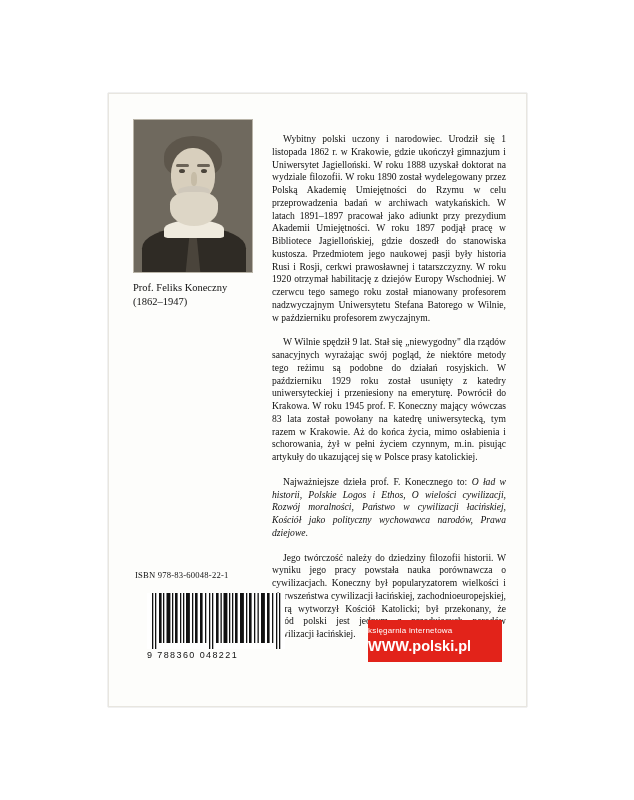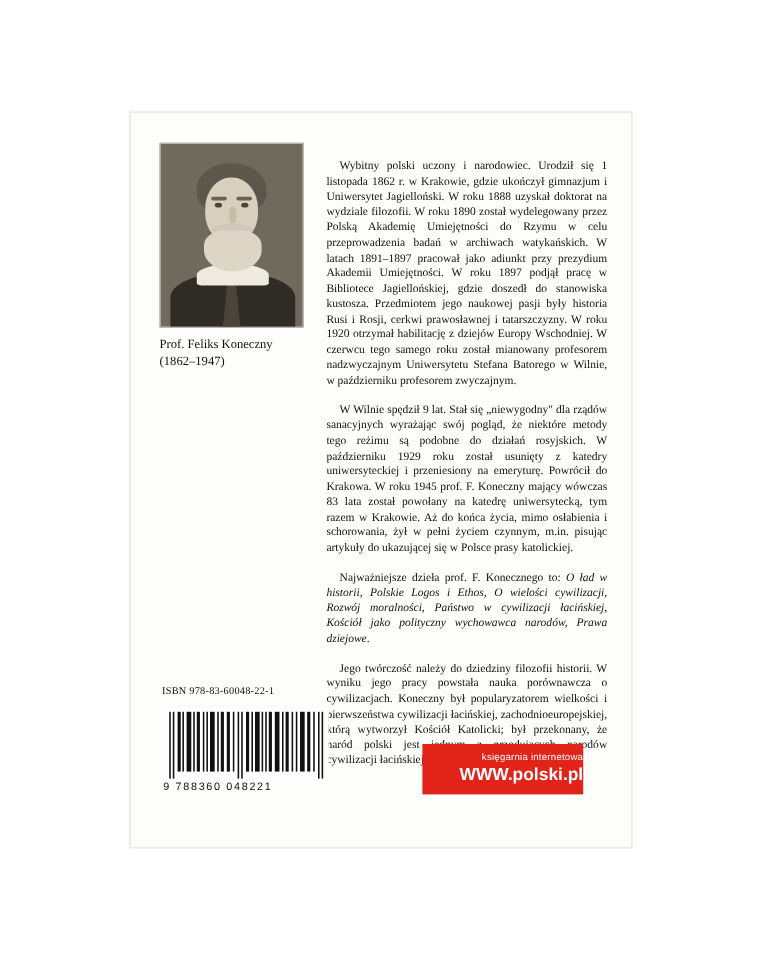--- a/index.html
+++ b/index.html
@@ -173,48 +173,48 @@
     bottom: 126px;
     font-size: 8.6px;
     letter-spacing: 0.2px;
     color: #111;
     font-family: Liberation Serif, serif;
   }
 
   
   .barcode {
     position: absolute;
-    left: 27px;
+    left: 38px;
     bottom: 46px;
     width: 138px;
   }
   .bars {
     height: 56px;
     width: 138px;
     display: block;
   }
   .barcode-digits {
     margin-top: 1px;
     font-size: 9px;
     letter-spacing: 1.4px;
     color: #111;
     font-family: "Liberation Sans", sans-serif;
     white-space: nowrap;
   }
 
   
   .shop-box {
     position: absolute;
-    right: 40px;
+    right: 24px;
     bottom: 44px;
     width: 134px;
     height: 42px;
     background: #e2231a;
     color: #ffffff;
-    text-align: right;
+    text-align: left;
     box-sizing: border-box;
     padding-top: 7px;
   }
   .shop-line1 {
     font-size: 8px;
     font-family: "Liberation Sans", sans-serif;
     letter-spacing: 0.2px;
     line-height: 1.1;
   }
   .shop-line2 {

